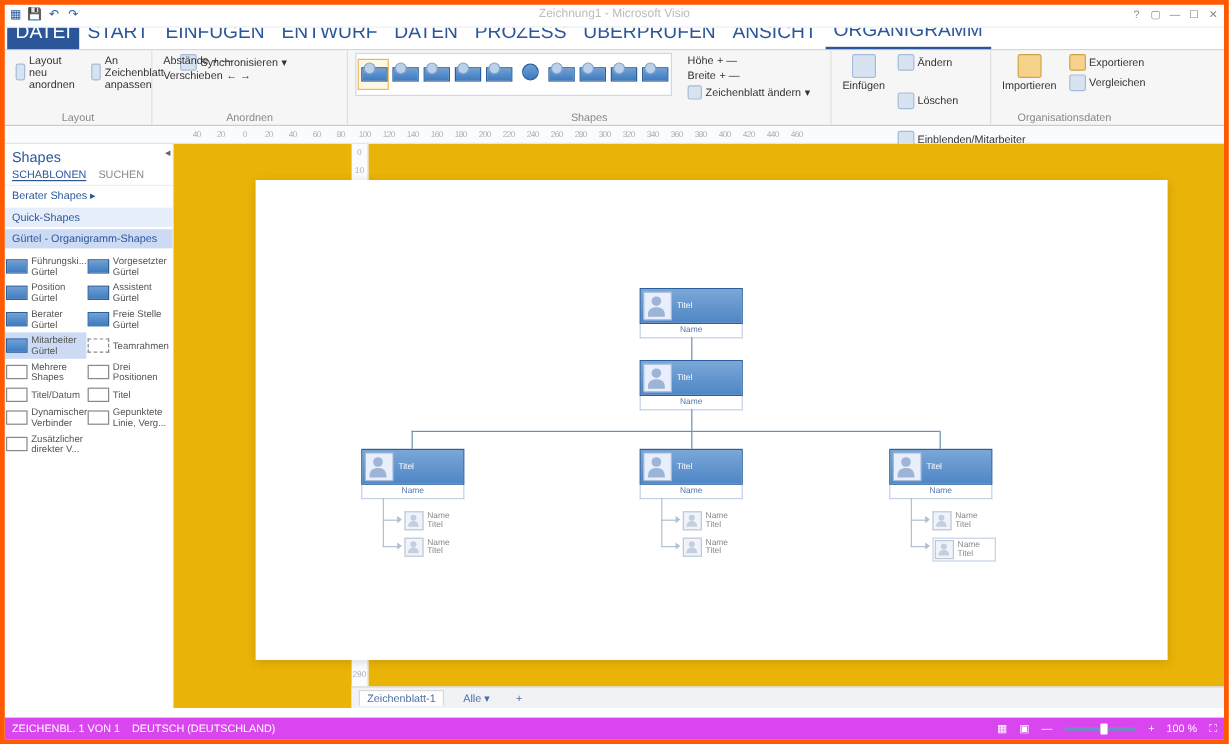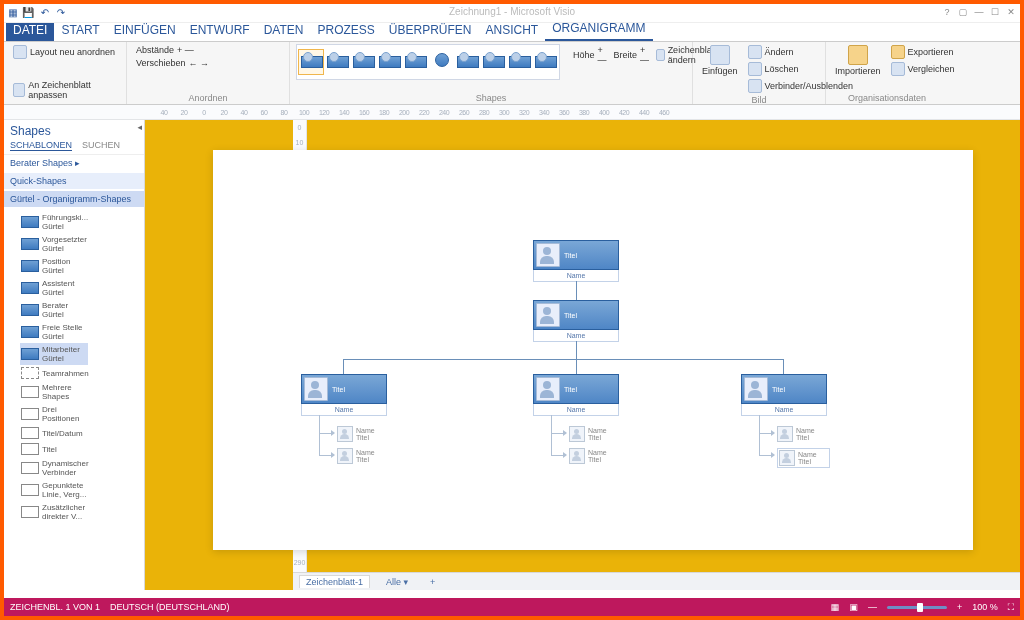--- a/index.html
+++ b/index.html
@@ -4,21 +4,21 @@
 <style>
 html,body{margin:0;padding:0;font-family:"Segoe UI",Arial,sans-serif;font-size:11px;color:#333;background:#fff;width:1024px;height:620px;overflow:hidden}
 body{border:4px solid #ff5a00;box-sizing:border-box;position:relative}
 .titlebar{height:18px;background:#fff;border-bottom:1px solid #eee;position:relative}
 .titlebar .qat{position:absolute;left:2px;top:1px;display:flex;gap:2px}
 .titlebar .qat span{width:14px;height:14px;display:inline-flex;align-items:center;justify-content:center;color:#2b579a;font-size:10px}
 .titlebar .title{position:absolute;left:50%;transform:translateX(-50%);top:2px;font-size:10px;color:#bbb}
 .titlebar .wincontrols{position:absolute;right:2px;top:1px;display:flex;gap:2px}
 .titlebar .wincontrols span{width:14px;height:14px;display:inline-flex;align-items:center;justify-content:center;color:#888;font-size:9px}
 .tabs{height:18px;display:flex;align-items:flex-end;padding-left:2px;background:#fff;border-bottom:1px solid #ccc}
-.tab{padding:4px 7px;font-size:12px;color:#2b579a;cursor:pointer}
+.tab{padding:4px 7px;font-size:16px;color:#2b579a;cursor:pointer}
 .tab.file{background:#2b579a;color:#fff}
 .tab.active{color:#2b579a;border-bottom:2px solid #2b579a}
 .ribbon{height:62px;background:#f6f6f6;border-bottom:1px solid #ccc;display:flex}
 .group{border-right:1px solid #e0e0e0;padding:2px 6px 1px;display:flex;flex-direction:column;justify-content:space-between;position:relative}
 .group-label{font-size:9px;color:#888;text-align:center;margin-top:1px}
 .group-body{display:flex;gap:4px;align-items:flex-start;flex:1}
 .btn{display:flex;flex-direction:column;align-items:center;justify-content:flex-start;gap:1px;padding:1px 3px;font-size:9px;color:#333;cursor:pointer}
 .btn .ico{width:18px;height:18px;background:#d8e3f2;border:1px solid #a6bbd8;border-radius:2px}
 .btn.sm{flex-direction:row;gap:3px;font-size:9px;align-items:center}
 .btn.sm .ico{width:12px;height:12px}
@@ -35,21 +35,21 @@
 .main{position:absolute;left:0;right:0;top:116px;bottom:26px;display:flex}
 .sidebar{width:140px;background:#fff;border-right:1px solid #d8d8d8;overflow:hidden;font-size:10px;position:relative}
 .sidebar .collapse{position:absolute;right:2px;top:2px;font-size:9px;color:#666;cursor:pointer}
 .sidebar h2{font-size:12px;font-weight:400;color:#2b579a;margin:4px 6px 2px}
 .sidebar .tabs2{display:flex;gap:10px;padding:0 6px 3px;font-size:9px;border-bottom:1px solid #eee}
 .sidebar .tabs2 span{color:#888;cursor:pointer}
 .sidebar .tabs2 span.active{color:#2b579a;border-bottom:1px solid #2b579a}
 .sidebar .link{padding:3px 6px;font-size:9px;color:#2b579a;cursor:pointer}
 .sidebar .cat{padding:3px 6px;font-size:9px;background:#e7eefb;color:#2b579a;margin:2px 0}
 .sidebar .cat.sel{background:#cddaf3}
-.palette{display:flex;flex-wrap:wrap;padding:2px 16px;gap:0}
+.palette{display:flex;flex-wrap:wrap;padding:2px 0;gap:0}
 .pitem{width:66px;display:flex;align-items:center;gap:3px;padding:2px 1px;font-size:8px;color:#555;cursor:pointer}
 .pitem .pico{width:16px;height:10px;background:linear-gradient(#6fa0d4,#3f7bc0);border:1px solid #2a5f9e;flex:0 0 auto}
 .pitem.sel{background:#cddaf3}
 .pitem .pico.alt{background:#fff;border:1px dashed #888}
 .pitem .pico.icon{background:#fff;border:1px solid #888}
 .canvas-area{flex:1;position:relative;background:#eab308;overflow:hidden}
 .page{position:absolute;left:68px;top:30px;width:760px;height:400px;background:#fff;box-shadow:0 2px 8px rgba(0,0,0,0.15)}
 .orgnode{position:absolute;width:86px}
 .orgnode .card{height:28px;background:linear-gradient(#7aa7d6,#4f86c6);border:1px solid #2a5f9e;display:flex;align-items:center;position:relative}
 .orgnode .card .avatar{width:22px;height:22px;background:#e8eefb;border:1px solid #a6bbd8;margin:2px;border-radius:1px;position:relative}
@@ -62,21 +62,21 @@
 .subnode .sav::before{content:"";position:absolute;left:4px;top:2px;width:5px;height:5px;border-radius:50%;background:#c3cfdf}
 .subnode .sav::after{content:"";position:absolute;left:2px;top:7px;width:9px;height:5px;border-radius:5px 5px 0 0;background:#c3cfdf}
 .subnode .stxt{display:flex;flex-direction:column;line-height:7px}
 .line-v{position:absolute;width:1px;background:#6a8fb8}
 .line-h{position:absolute;height:1px;background:#6a8fb8}
 .elbow{position:absolute;border-left:1px solid #b0c0d4;border-bottom:1px solid #b0c0d4}
 .arrow{position:absolute;width:0;height:0;border-top:3px solid transparent;border-bottom:3px solid transparent;border-left:4px solid #b0c0d4}
 .pagetabs{position:absolute;left:148px;right:0;bottom:0;height:17px;background:#f0f2f5;border-top:1px solid #d8d8d8;display:flex;align-items:center;padding-left:6px;font-size:9px;color:#4a6fa5;gap:10px}
 .pagetabs .pt{padding:1px 6px}
 .pagetabs .pt.active{background:#fff;border:1px solid #d8d8d8;border-bottom:none}
-.statusbar{position:absolute;left:0;right:0;bottom:0;height:18px;background:#be185d;color:#fff;font-size:9px;display:flex;align-items:center;padding:0 6px;justify-content:space-between}
+.statusbar{position:absolute;left:0;right:0;bottom:0;height:18px;background:#d946ef;color:#fff;font-size:9px;display:flex;align-items:center;padding:0 6px;justify-content:space-between}
 .statusbar .left,.statusbar .right{display:flex;gap:10px;align-items:center}
 .statusbar .right span{cursor:pointer}
 .zoomslider{width:60px;height:3px;background:#6f8ec4;position:relative;border-radius:2px}
 .zoomslider::after{content:"";position:absolute;left:30px;top:-3px;width:6px;height:9px;background:#fff;border-radius:1px}
 </style>
 </head>
 <body>
 
 <div class="titlebar">
   <div class="qat">
@@ -102,21 +102,21 @@
   <div class="tab">ENTWURF</div>
   <div class="tab">DATEN</div>
   <div class="tab">PROZESS</div>
   <div class="tab">ÜBERPRÜFEN</div>
   <div class="tab">ANSICHT</div>
   <div class="tab active">ORGANIGRAMM</div>
 </div>
 
 <div class="ribbon">
   <div class="group" style="width:110px">
-    <div class="group-body" style="flex-direction:column;gap:19px">
+    <div class="group-body" style="flex-direction:row;gap:2px">
       <div class="btn sm">
           <span class="ico"></span>
           <span>Layout neu anordnen</span>
         </div>
       <div class="btn sm">
           <span class="ico"></span>
           <span>An Zeichenblatt anpassen</span>
         </div>
       <div class="btn sm"><span class="ico"></span><span>Synchronisieren</span> ▾</div>
     </div>
@@ -136,46 +136,46 @@
         <div class="gitem"></div>
         <div class="gitem"></div>
         <div class="gitem"></div>
         <div class="gitem"></div>
         <div class="gitem circle"></div>
         <div class="gitem"></div>
         <div class="gitem"></div>
         <div class="gitem"></div>
         <div class="gitem"></div>
       </div>
-      <div style="display:flex;gap:1px;margin-left:6px">
+      <div style="display:flex;flex-direction:column;gap:1px;margin-left:6px">
         <div class="btn sm"><span>Höhe</span> + —</div>
         <div class="btn sm"><span>Breite</span> + —</div>
         <div class="btn sm"><span class="ico" style="width:10px;height:10px"></span><span>Zeichenblatt ändern</span> ▾</div>
       </div>
     </div>
     <div class="group-label">Shapes</div>
   </div>
   <div class="group" style="width:120px">
     <div class="group-body">
       <div class="btn">
           <span class="ico"></span>
           <span>Einfügen</span>
         </div>
-      <div style="display:flex;flex-direction:column;gap:1px">
+      <div style="display:flex;flex-direction:column;gap:16px">
         <div class="btn sm">
             <span class="ico"></span>
             <span>Ändern</span>
           </div>
         <div class="btn sm">
             <span class="ico"></span>
             <span>Löschen</span>
           </div>
         <div class="btn sm">
             <span class="ico"></span>
-            <span>Verbinder/Ausblenden</span>
+            <span>Einblenden/Mitarbeiter</span>
           </div>
       </div>
     </div>
     <div class="group-label">Bild</div>
   </div>
   <div class="group" style="width:110px;border-right:none">
     <div class="group-body">
       <div class="btn">
           <span class="ico" style="background:#f6d38a;border-color:#d0a44a"></span>
           <span>Importieren</span>

